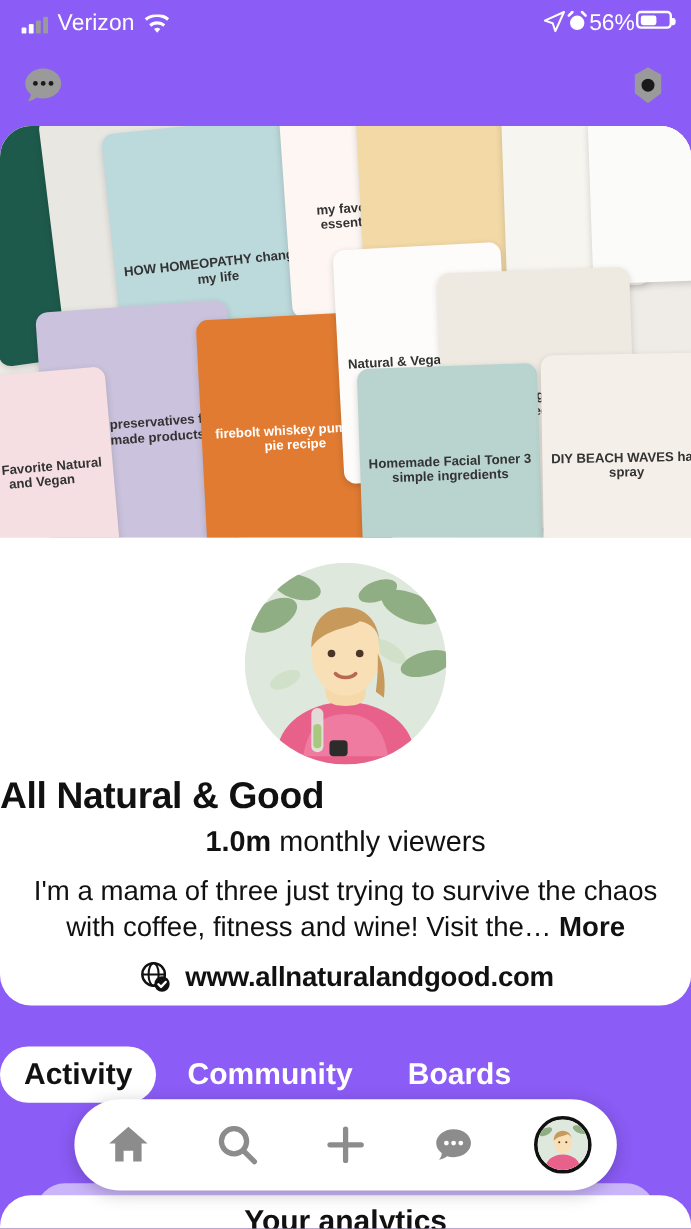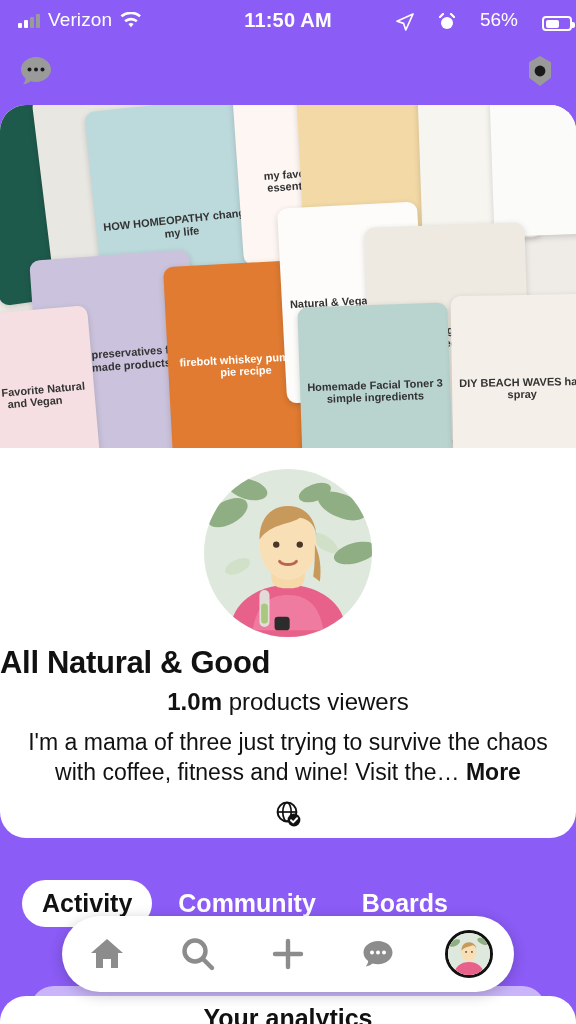--- a/index.html
+++ b/index.html
@@ -12,21 +12,21 @@
   #screen { position: relative; width: 576px; height: 1024px; background: #8b5cf6; overflow: hidden; }
 
   
   .statusbar {
     position: absolute; top: 0; left: 0; width: 576px; height: 40px;
     display: flex; align-items: center; color: #fff;
   }
   .sb-left { position: absolute; left: 18px; display: flex; align-items: center; gap: 8px; }
   .sb-center { position: absolute; left: 0; width: 576px; text-align: center;
                font-size: 20px; font-weight: 600; letter-spacing: .2px; }
-  .sb-right { position: absolute; right: 4px; display: flex; align-items: flex-end; gap: 24px; }
+  .sb-right { position: absolute; right: 16px; display: flex; align-items: flex-start; gap: 1px; }
   .carrier { font-size: 19px; font-weight: 500; letter-spacing: .1px; }
   .bars { display: flex; align-items: flex-end; gap: 2px; height: 15px; }
   .bars i { width: 4px; background: #fff; border-radius: 1px; display: block; }
   .bars i:nth-child(1){ height: 5px; }
   .bars i:nth-child(2){ height: 8px; }
   .bars i:nth-child(3){ height: 11px; background:#9a9a9a; }
   .bars i:nth-child(4){ height: 14px; background:#9a9a9a; }
   .batt { width: 30px; height: 15px; border: 2px solid #fff; border-radius: 4px; position: relative; }
   .batt::after { content:""; position:absolute; right:-5px; top:4px; width:3px; height:6px;
                  background:#fff; border-radius:0 2px 2px 0; }
@@ -66,21 +66,21 @@
   .viewers b { font-weight:700; }
   .bio { position:absolute; top:622px; left:22px; width:532px; text-align:center;
          font-size: 23px; line-height: 1.32; color:#111; }
   .bio .more { font-weight: 700; }
   .siteline { position:absolute; top:694px; left:0; width:576px;
               display:flex; align-items:center; justify-content:center; gap:10px; }
   .site-url { font-size: 23px; font-weight: 700; color:#111; letter-spacing:-.2px; }
 
   
   .tabs { position:absolute; top:872px; left:0; width:576px; height:62px;
-          display:flex; align-items:center; gap: 6px; padding-left: 22px; }
+          display:flex; align-items:flex-start; gap: 6px; }
   .tab { font-size: 25px; font-weight: 700; color:#fff; padding: 9px 20px; border-radius: 26px; white-space:nowrap; }
   .tab.active { background:#fff; color:#111; }
 
   
   .bottomnav {
     position:absolute; top:916px; left: 62px; width: 452px; height: 76px;
     background:#fff; border-radius: 38px;
     display:flex; align-items:center; justify-content:space-around;
     box-shadow: 0 3px 14px rgba(0,0,0,.22); z-index: 20;
   }
@@ -108,21 +108,20 @@
           <i></i>
           <i></i>
         </span>
       <span class="carrier">Verizon</span>
       <svg width="22" height="17" viewBox="0 0 22 17">
         <path d="M11 15.2l2.6-3.1a4.1 4.1 0 0 0-5.2 0L11 15.2z" fill="#fff"></path>
         <path d="M11 8.4c1.9 0 3.7.7 5 1.9l1.7-2A9.9 9.9 0 0 0 11 5.8c-2.5 0-4.9.9-6.7 2.5l1.7 2a7.4 7.4 0 0 1 5-1.9z" fill="#fff"></path>
         <path d="M11 2.2c3.1 0 6 1.1 8.2 3l1.7-2A14.5 14.5 0 0 0 11 -.4C7 -.4 3.4 1 .6 3.2l1.7 2A12.5 12.5 0 0 1 11 2.2z" fill="#fff"></path>
       </svg>
     </div>
-    <div class="sb-center">11:50 AM</div>
     <div class="sb-right">
       <svg width="18" height="18" viewBox="0 0 18 18">
         <path d="M17 1L1 8.2l6.6 2.2L9.8 17 17 1z" fill="none" stroke="#fff" stroke-width="1.7" stroke-linejoin="round"></path>
       </svg>
       <svg width="18" height="18" viewBox="0 0 18 18">
         <circle cx="9" cy="10" r="6" fill="#fff"></circle>
         <path d="M2 4l3-3M16 4l-3-3" stroke="#fff" stroke-width="2.2" stroke-linecap="round"></path>
       </svg>
       <span class="pct">56%</span>
       <span class="batt">
@@ -214,36 +213,37 @@
           <rect x="33" y="72" width="6" height="22" rx="3" fill="#dff0e4" opacity=".85"></rect>
           <rect x="34" y="80" width="4" height="12" rx="2" fill="#a9c87f"></rect>
           <rect x="42" y="88" width="9" height="8" rx="2" fill="#2c2c2c"></rect>
         </svg>
       </div>
     </div>
 
     <div class="pname">All Natural &amp; Good</div>
     <div class="viewers">
       <b>1.0m</b>
-      <span>products viewers</span>
+      <span>monthly viewers</span>
     </div>
 
     <div class="bio">
       <span>I'm a mama of three just trying to survive the chaos with coffee, fitness and wine! Visit the…</span>
       <span class="more">More</span>
     </div>
 
     <div class="siteline">
       <svg width="30" height="30" viewBox="0 0 30 30">
         <circle cx="14" cy="13" r="9.4" fill="none" stroke="#111" stroke-width="2"></circle>
         <ellipse cx="14" cy="13" rx="4.2" ry="9.4" fill="none" stroke="#111" stroke-width="1.7"></ellipse>
         <path d="M4.8 13h18.4" stroke="#111" stroke-width="1.7"></path>
         <circle cx="21" cy="21" r="6.4" fill="#111"></circle>
         <path d="M18 21.2l2.2 2.2 3.9-4.1" stroke="#fff" stroke-width="2" fill="none" stroke-linecap="round" stroke-linejoin="round"></path>
       </svg>
+      <span class="site-url">www.allnaturalandgood.com</span>
     </div>
 
   </div>
 
   <div class="tabs" id="tabs">
       <div class="tab active">Activity</div>
       <div class="tab">Community</div>
       <div class="tab">Boards</div>
     </div>
 

